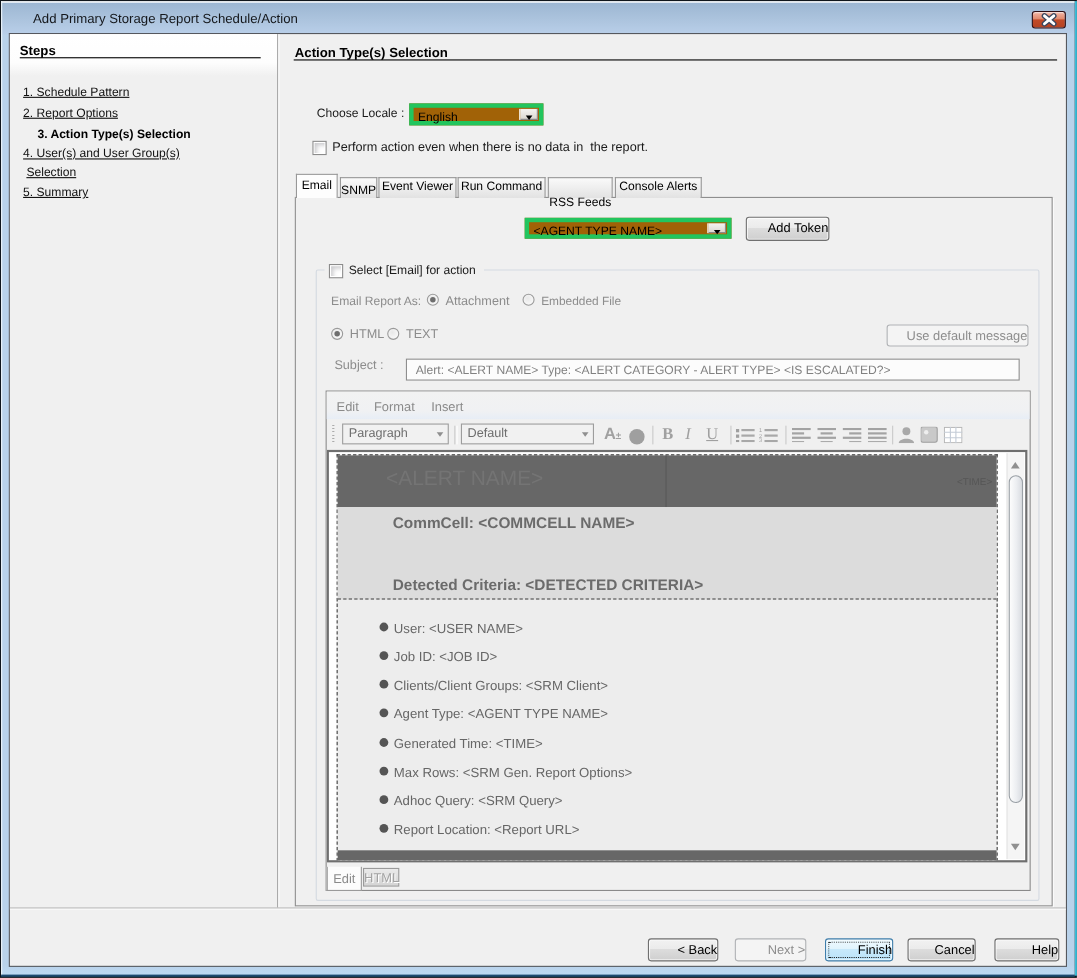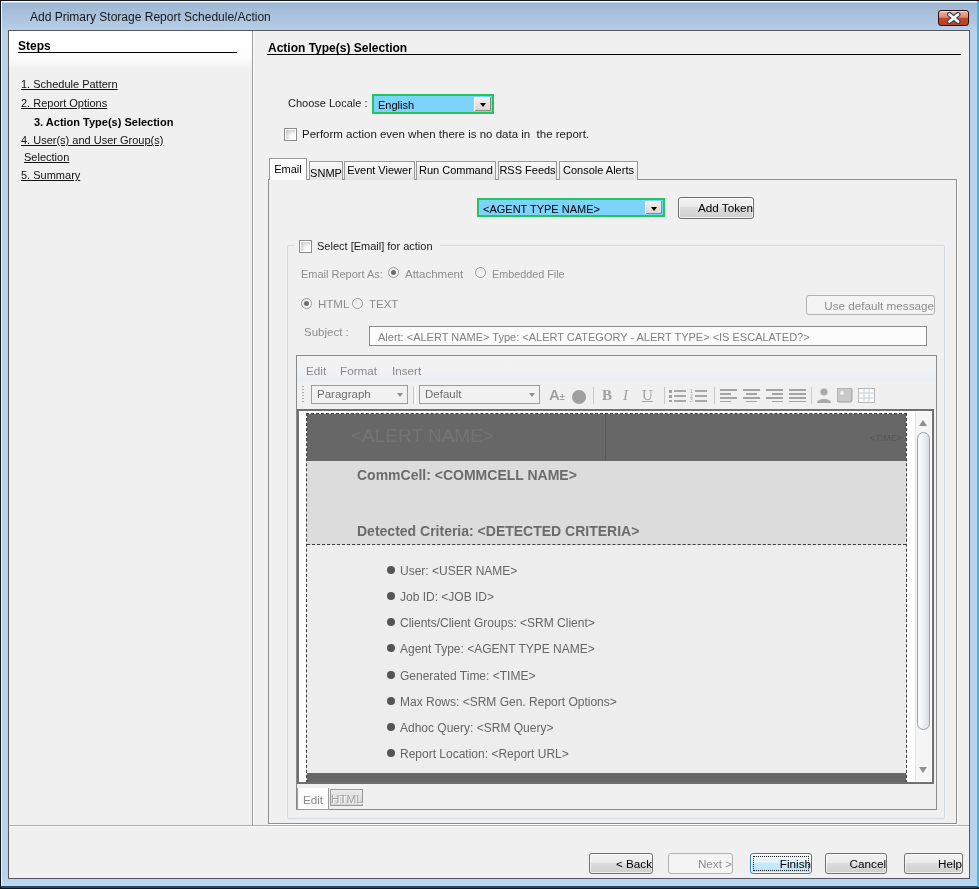--- a/index.html
+++ b/index.html
@@ -27,21 +27,21 @@
 .steps-h { position:absolute; left:18px; top:39px; font-size:12px; font-weight:bold; color:#000; }
 .steps-line { position:absolute; left:18px; top:52px; width:219px; height:1px; background:#000; }
 .slink { position:absolute; font-size:11px; color:#111; text-decoration:underline; }
 .scur { position:absolute; font-size:11px; color:#000; font-weight:bold;margin-left:13px; }
 
 #rhead { position:absolute; left:268px; top:41px; font-size:12px; font-weight:bold; color:#000; }
 #rline { position:absolute; left:267px; top:54px; width:694px; height:1px; background:#000; }
 .lbl { position:absolute; font-size:11.5px; color:#1a1a1a; }
 .glbl { position:absolute; font-size:11.5px; color:#8c8c8c; }
 
-.combo { position:absolute; background:#7dd3fc; border:2px solid #22c55e; }
+.combo { position:absolute; background:#a16207; border:4px solid #22c55e; }
 .combo .txt { position:absolute; left:4px; top:3px; font-size:11px; color:#000; }
 .combo .btn { position:absolute; right:1px; top:1px; bottom:1px; width:17px;
   background:linear-gradient(180deg,#f4f3f1,#d9d5ce);
   border-left:1px solid #fff; box-shadow:inset -1px -1px 0 #8a8a8a; }
 .combo .btn:after { content:""; position:absolute; left:5px; top:6px; border:3.5px solid transparent; border-top:4px solid #000; }
 
 .cb { position:absolute; width:13px; height:13px; border:1px solid #8b8b8b; background:#fff;
   box-shadow:inset 0 0 0 1px #fff, inset 3px 3px 4px rgba(80,80,90,.30); }
 
 .tab { position:absolute; border:1px solid #989898; border-bottom:none; background:linear-gradient(180deg,#fafafa,#e2e2e2); font-size:11px; color:#000; text-align:center; }
@@ -83,21 +83,21 @@
 #sthumb { position:absolute; left:1px; top:20px; width:13px; height:298px; border:1px solid #9aa0a6; border-radius:7px;
   background:linear-gradient(90deg,#fdfdfd,#eceef1 55%,#d9dce1); }
 
 #etable { position:absolute; left:7px; top:2px; width:601px; height:370px; border:1px dashed #3c3c3c; background:#ededed; }
 #ehead { position:absolute; left:0; top:0; width:599px; height:47px; background:#676767; }
 #ehead .big { position:absolute; left:44px; top:11px; font-size:19px; color:#747474; }
 #ehead .vd { position:absolute; left:298px; top:0; width:1px; height:47px; background:#585858; }
 #ehead .tm { position:absolute; right:4px; top:19px; font-size:9px; color:#565656; }
 #ecrit { position:absolute; left:0; top:47px; width:599px; height:84px; background:#dcdcdc; border-bottom:1px dashed #3c3c3c; }
 #ecrit div { position:absolute; left:50px; font-size:14px; font-weight:bold; color:#6b6b6b; }
-#ebul { position:absolute; left:0; top:132px; width:599px; height:227px;margin-left:42px; }
+#ebul { position:absolute; left:0; top:132px; width:599px; height:227px; }
 #ebul .it { position:absolute; left:51px; font-size:12px; color:#666; }
 #ebul .dot { position:absolute; left:38px; width:8px; height:8px; border-radius:50%; background:#555; }
 #efoot { position:absolute; left:0; top:359px; width:599px; height:9px; background:#676767; }
 
 .btab { position:absolute; font-size:11.7px; color:#8a8a8a; text-align:center; }
 #btab-edit { left:0px; top:432px; width:32px; height:22px; background:#fcfcfc; border:1px solid #9a9a9a; border-top:none; }
 #btab-html { left:33px; top:433px; width:33px; height:17px; background:linear-gradient(180deg,#eaeaea,#d4d4d4); border:1px solid #9a9a9a; color:#a2a2a2; text-shadow:1px 1px 0 #fff; }
 #botsep1 { position:absolute; left:9px; top:825px; width:960px; height:1px; background:#aeaeae; }
 #botsep2 { position:absolute; left:9px; top:826px; width:960px; height:1px; background:#fbfbfb; }
 </style>
@@ -142,21 +142,21 @@
   </div>
 
   <div class="cb" style="left:284px;top:128px"></div>
   <div class="lbl" style="left:302px;top:128px">Perform action even when there is no data in&nbsp; the report.</div>
 
   <div id="tabpanel"></div>
   <div class="tab" id="tab-email" style="left:269px;top:158px;width:38px;height:22px;padding-top:4px">Email</div>
   <div class="tab" style="left:309px;top:161px;width:34px;height:19px;padding-top:5px">SNMP</div>
   <div class="tab" style="left:344px;top:161px;width:71px;height:19px;padding-top:2px">Event Viewer</div>
   <div class="tab" style="left:416px;top:161px;width:80px;height:19px;padding-top:2px">Run Command</div>
-  <div class="tab" style="left:498px;top:161px;width:59px;height:19px;padding-top:2px">RSS Feeds</div>
+  <div class="tab" style="left:498px;top:161px;width:59px;height:19px;padding-top:16px">RSS Feeds</div>
   <div class="tab" style="left:559px;top:161px;width:79px;height:19px;padding-top:2px">Console Alerts</div>
 
   <div class="combo" style="left:477px;top:198px;width:188px;height:19px">
     <span class="txt">&lt;AGENT TYPE NAME&gt;</span>
       <span class="btn"></span>
   </div>
   <div class="wbtn" style="left:678px;top:197px;width:76px;height:22px;padding-top:3px">Add Token</div>
 
   <div id="groupbox"></div>
   <div style="position:absolute;left:295px;top:238px;width:145px;height:14px;background:#f0f0f0"></div>

